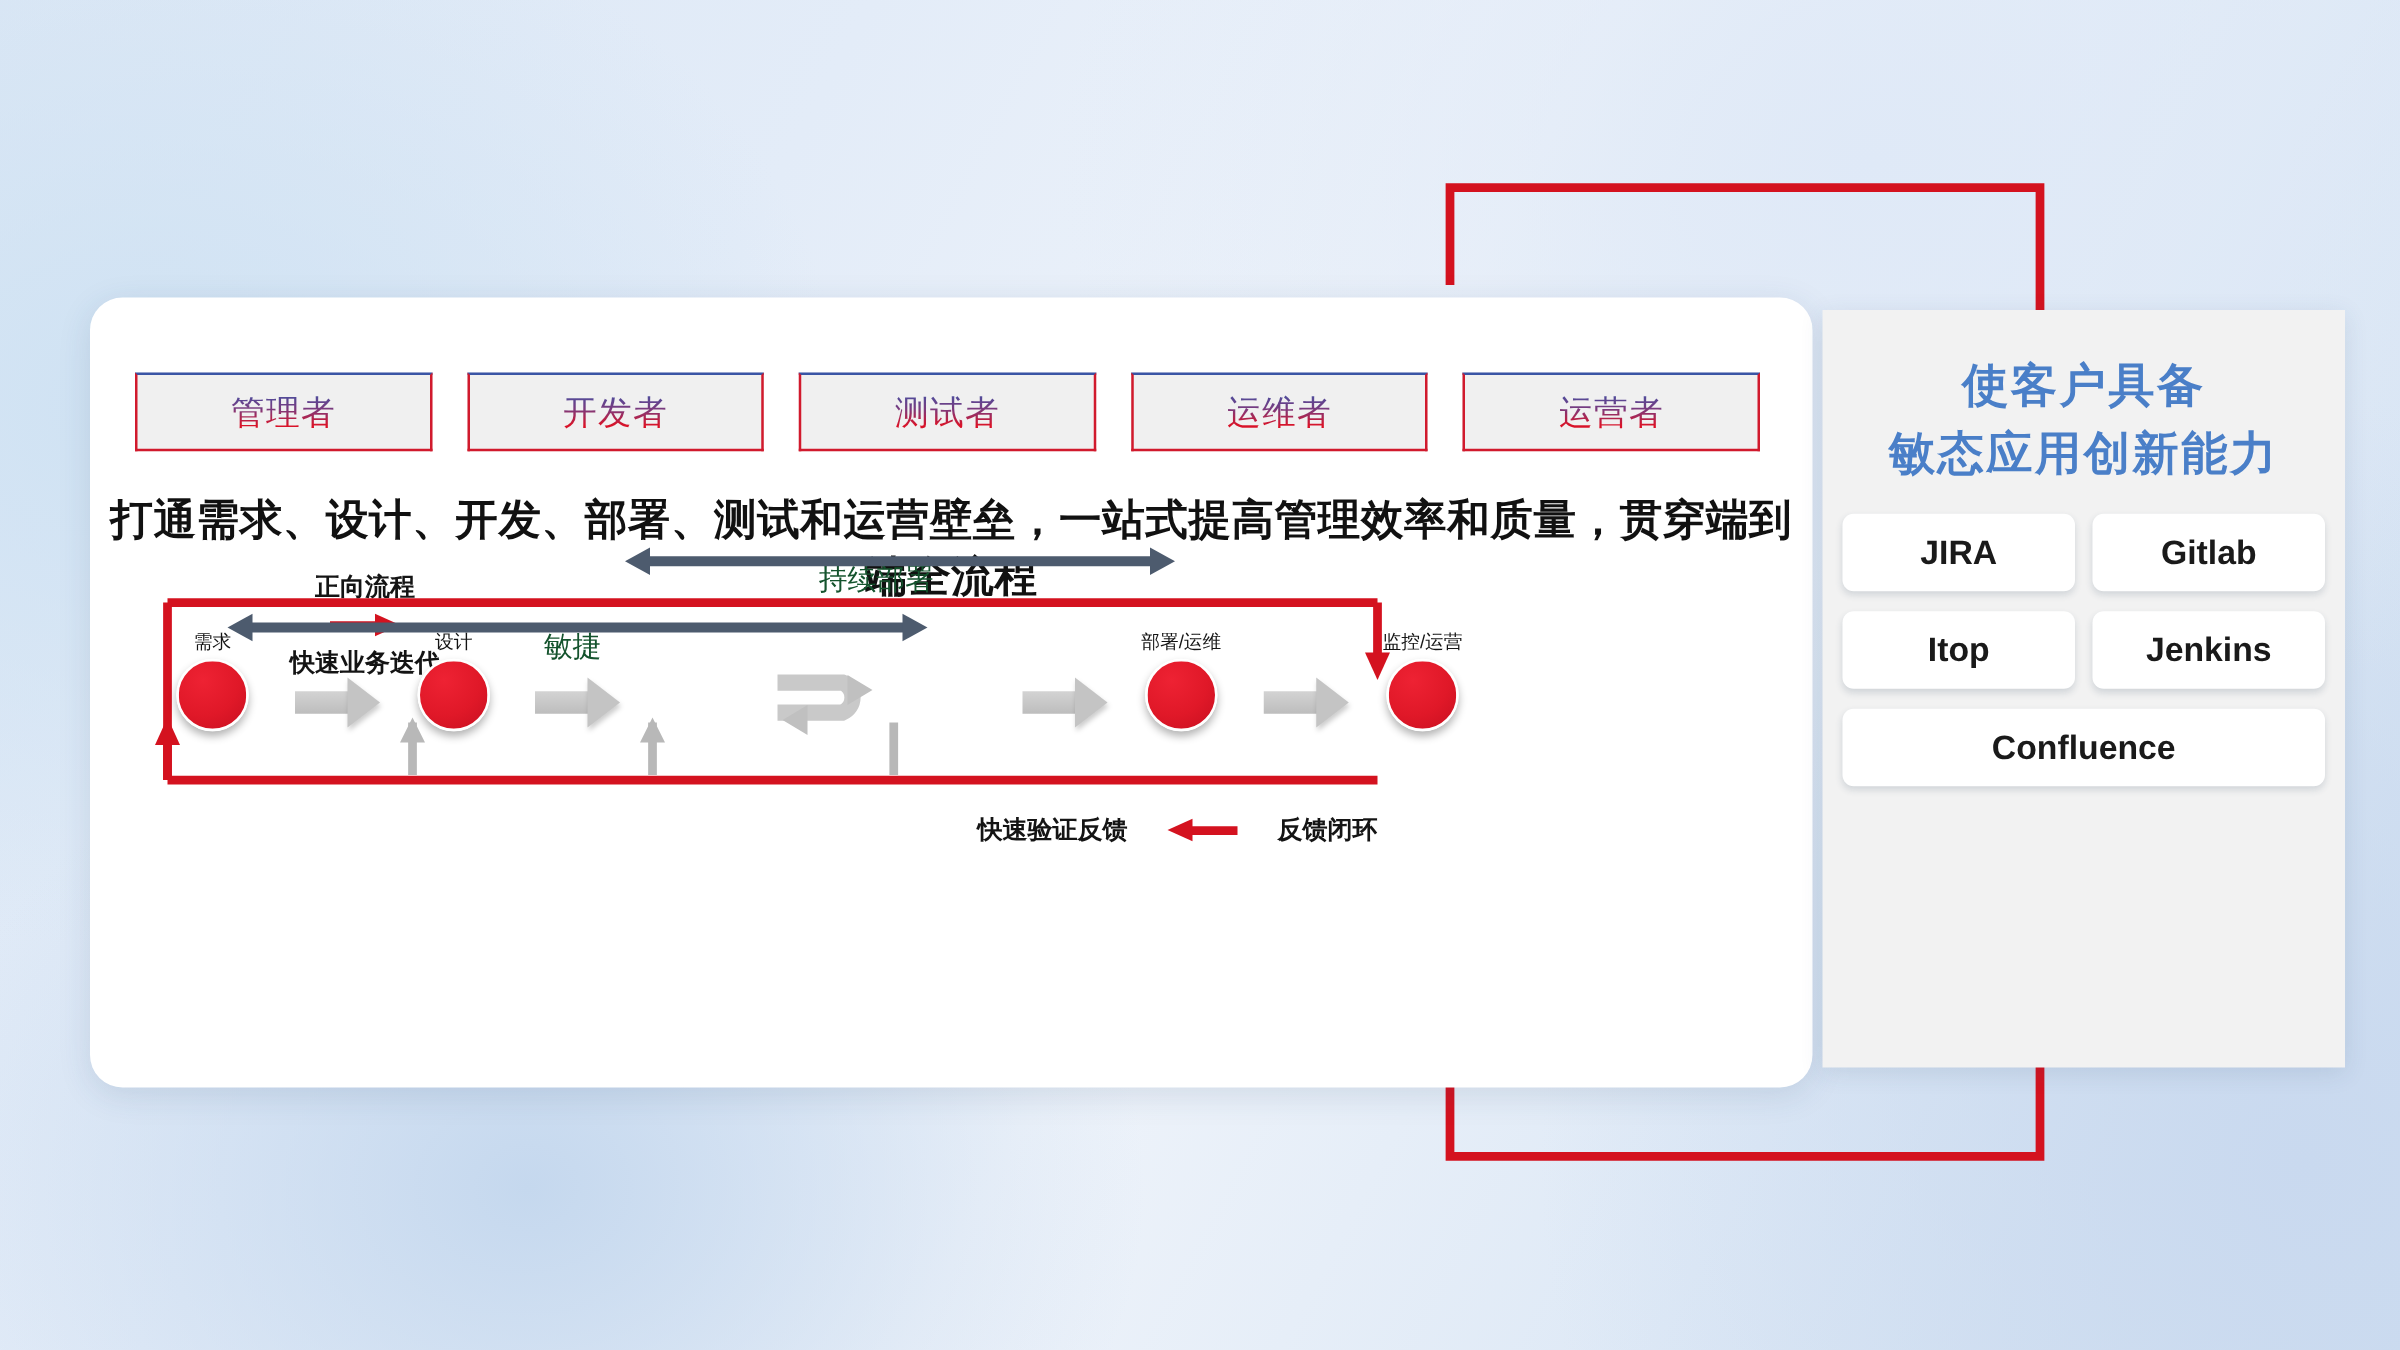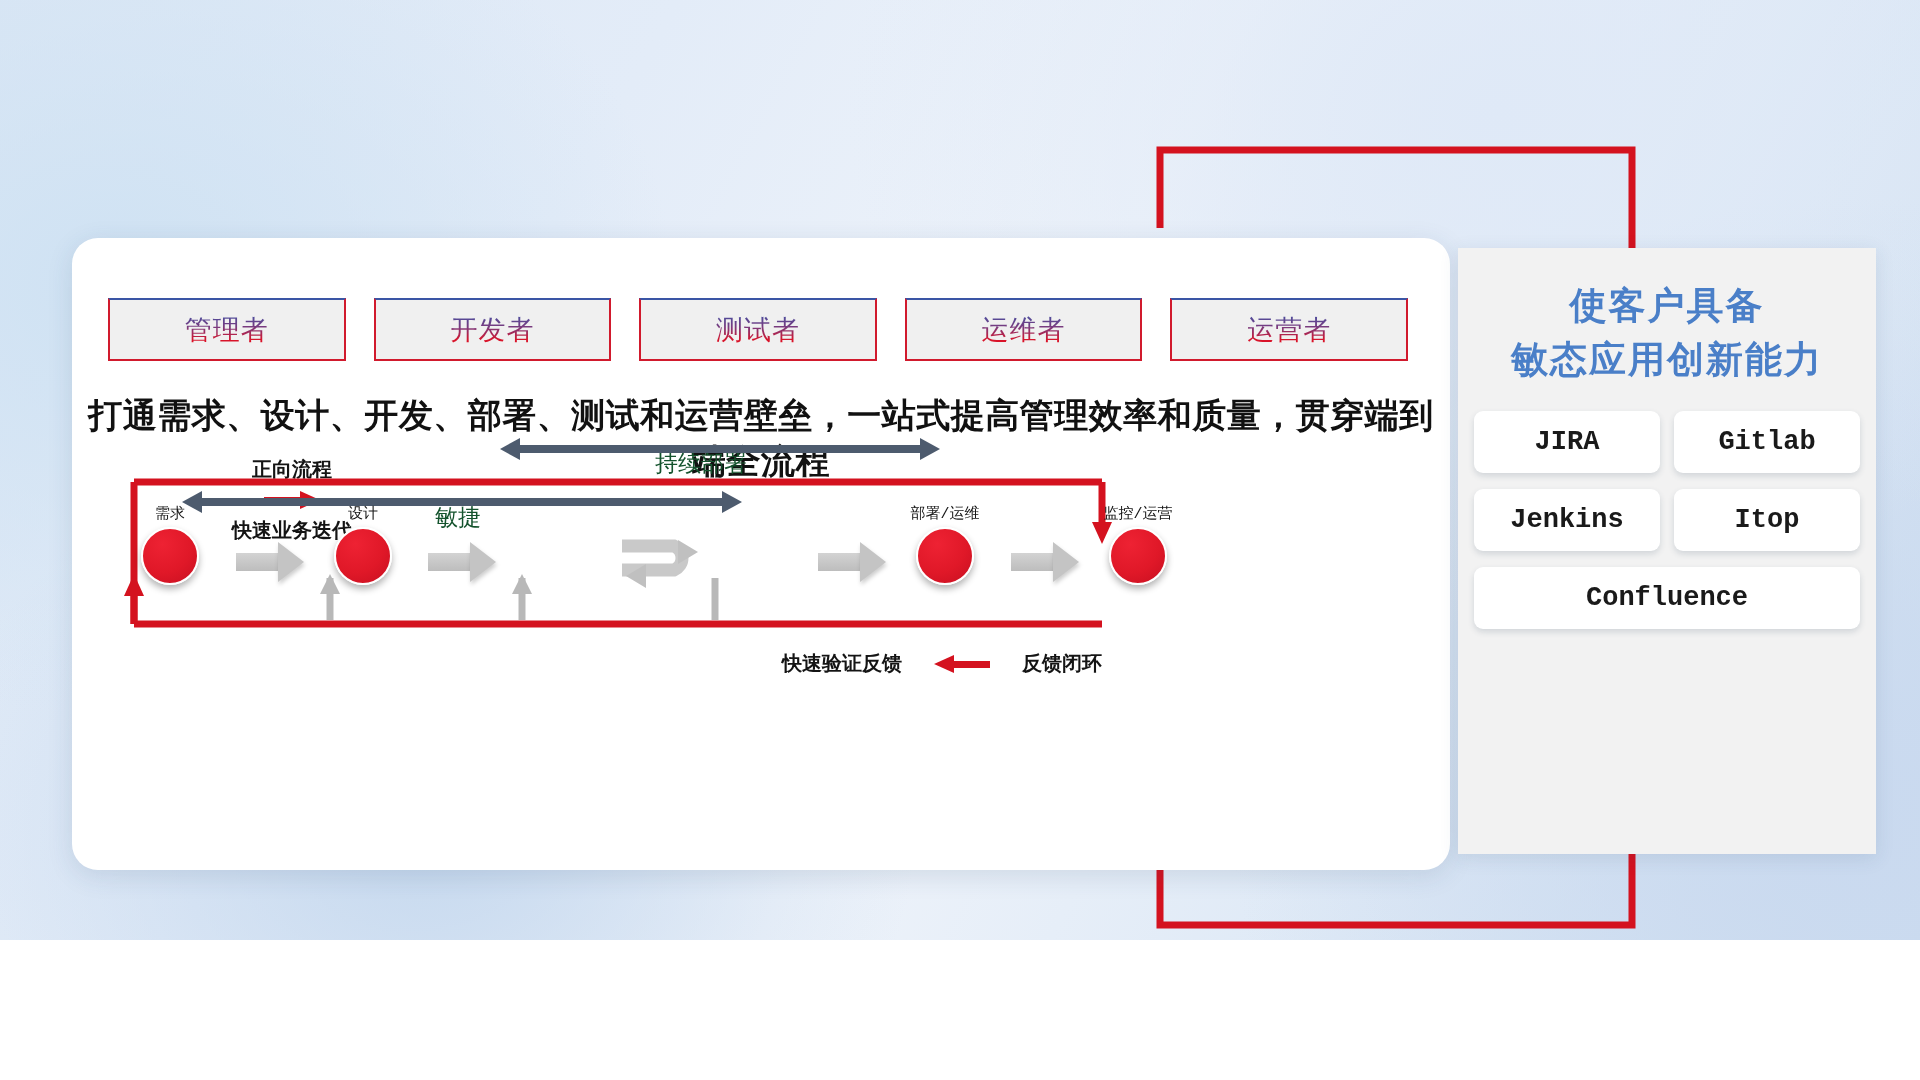--- a/index.html
+++ b/index.html
@@ -10,29 +10,28 @@
     width: 1920px;
     height: 1080px;
     overflow: hidden;
     font-family: "Liberation Sans", "DejaVu Sans", sans-serif;
   }
 
   
   #stage {
     position: relative;
     width: 1920px;
-    height: 940px;
+    height: 1080px;
     background:
       radial-gradient(ellipse 900px 700px at 6% 30%, #cfe2f3 0%, rgba(207,226,243,0) 62%),
       radial-gradient(ellipse 760px 620px at 22% 88%, #c5d8ee 0%, rgba(197,216,238,0) 65%),
       radial-gradient(ellipse 1000px 800px at 78% 12%, #dfe9f7 0%, rgba(223,233,247,0) 65%),
       radial-gradient(ellipse 900px 900px at 96% 86%, #c9d9ef 0%, rgba(201,217,239,0) 68%),
       linear-gradient(118deg, #dbe7f5 0%, #e3ecf8 28%, #eef3fa 52%, #dee9f6 76%, #cedeef 100%);
     overflow: hidden;
-    font-family: Liberation Mono, monospace;
   }
 
   
   #outer-loop {
     position: absolute;
     left: 0; top: 0;
     width: 1920px; height: 1080px;
     pointer-events: none;
   }
 
@@ -439,19 +438,19 @@
   </div>
 
   <div id="tools-panel">
     <div id="tools-title">
       <div class="tools-title-line">使客户具备</div>
       <div class="tools-title-line">敏态应用创新能力</div>
     </div>
     <div id="tools-grid">
       <div class="tool-chip half">JIRA</div>
       <div class="tool-chip half">Gitlab</div>
+      <div class="tool-chip half">Itop</div>
       <div class="tool-chip half">Jenkins</div>
-      <div class="tool-chip half">Itop</div>
       <div class="tool-chip full">Confluence</div>
     </div>
   </div>
 
 </div>
 
 </body></html>

